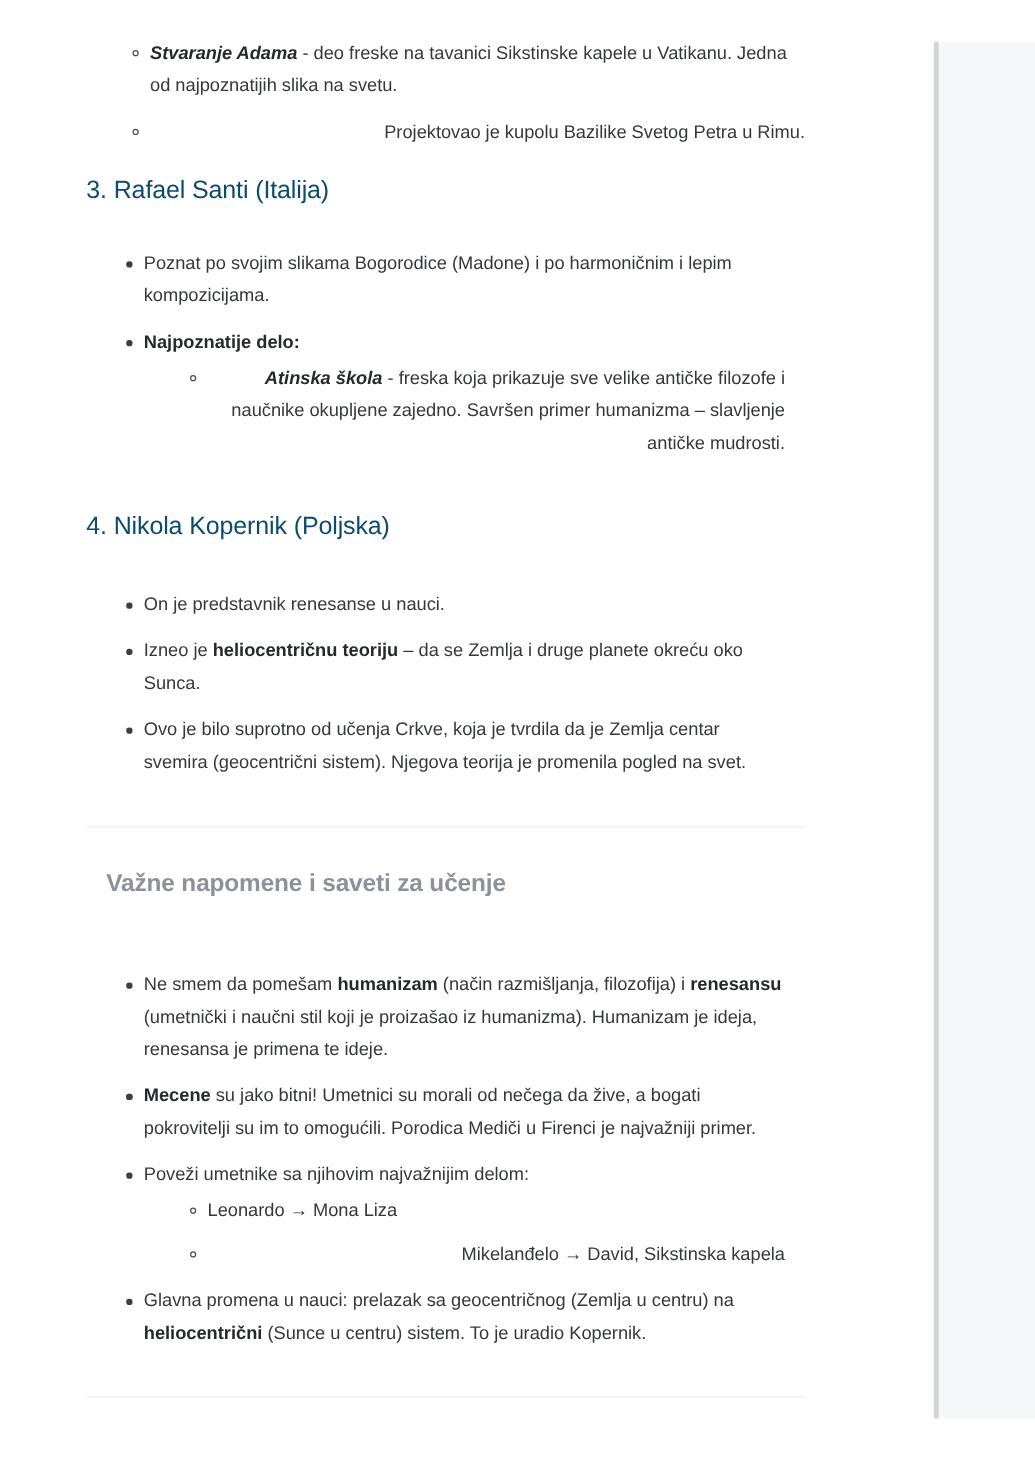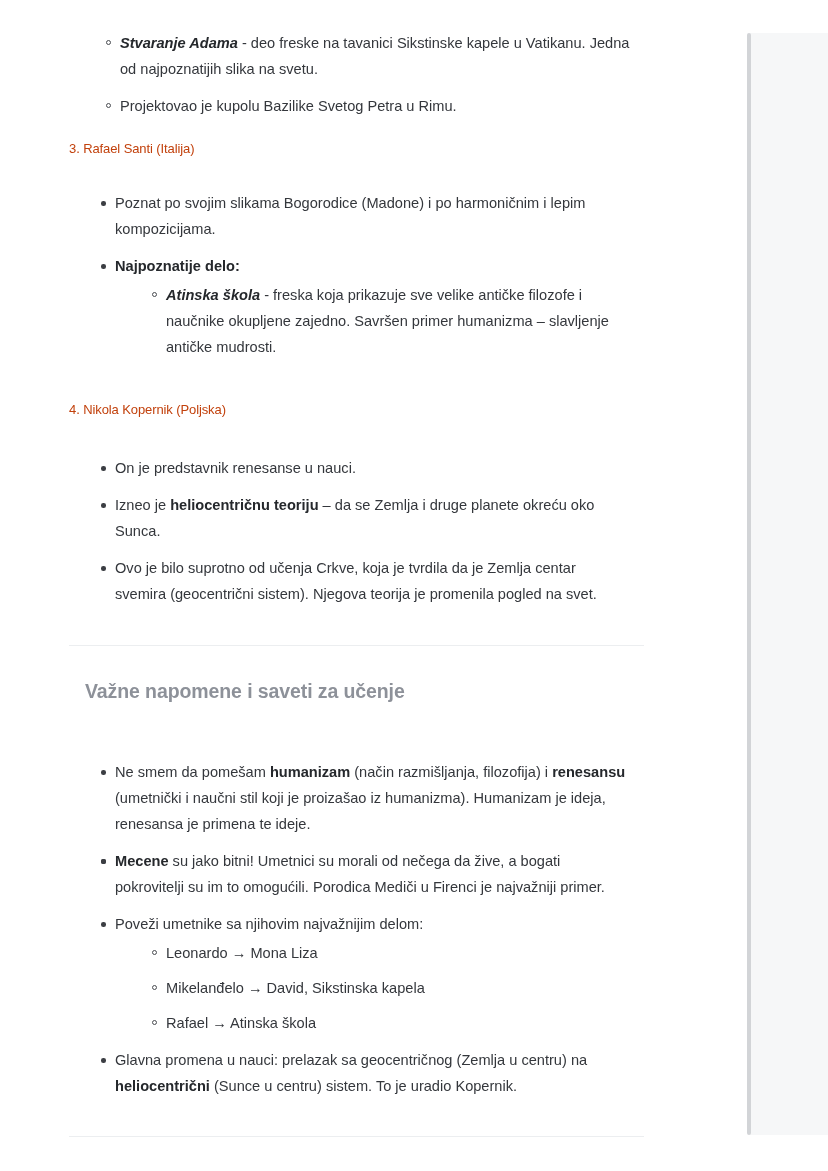--- a/index.html
+++ b/index.html
@@ -32,23 +32,23 @@
 
   
   #doc {
     position:absolute;
     left:0; top:0;
     width:712px;
     padding:30px 68px 0 69px;
   }
 
   .h3 {
-    font-size:13px;
+    font-size:20px;
     font-weight:400;
-    color:#c2410c;
+    color:#0c4a6e;
     letter-spacing:-0.1px;
     margin:0;
   }
   .h2 {
     font-size:19.5px;
     font-weight:700;
     color:#8d9199;
     letter-spacing:-0.1px;
     margin:16px;
   }
@@ -77,21 +77,21 @@
   
   .l2 { margin:0; }
   .l2 > li {
     position:relative;
     padding-left:51px;
     font-size:14.6px;
     line-height:26px;
     color:#34373c;
     margin-bottom:11px;
   }
-  .l2 > li:last-child { margin-bottom:0; }
+  .l2 > li:last-child { margin-bottom:0;text-align:right; }
   .l2 > li > .bullet {
     position:absolute;
     left:37px; top:10px;
     width:5px; height:5px;
     border-radius:50%;
     border:1.2px solid #4a4d52;
     background:transparent;
   }
   .l2.nested { margin-top:3px; }
   .l2.nested > li { margin-bottom:9px; }
@@ -219,24 +219,20 @@
         <span class="txt">Poveži umetnike sa njihovim najvažnijim delom:</span>
         <ul class="l2 nested">
           <li>
             <span class="bullet"></span>
             <span class="txt">Leonardo → Mona Liza</span>
           </li>
           <li>
             <span class="bullet"></span>
             <span class="txt">Mikelanđelo → David, Sikstinska kapela</span>
           </li>
-          <li>
-            <span class="bullet"></span>
-            <span class="txt">Rafael → Atinska škola</span>
-          </li>
         </ul>
       </li>
       <li>
         <span class="bullet"></span>
         <span class="txt"><span>Glavna promena u nauci: prelazak sa geocentričnog (Zemlja u centru) na </span><b>heliocentrični</b><span> (Sunce u centru) sistem. To je uradio Kopernik.</span></span>
       </li>
     </ul>
 
     <div class="spacer-h"></div>
 

